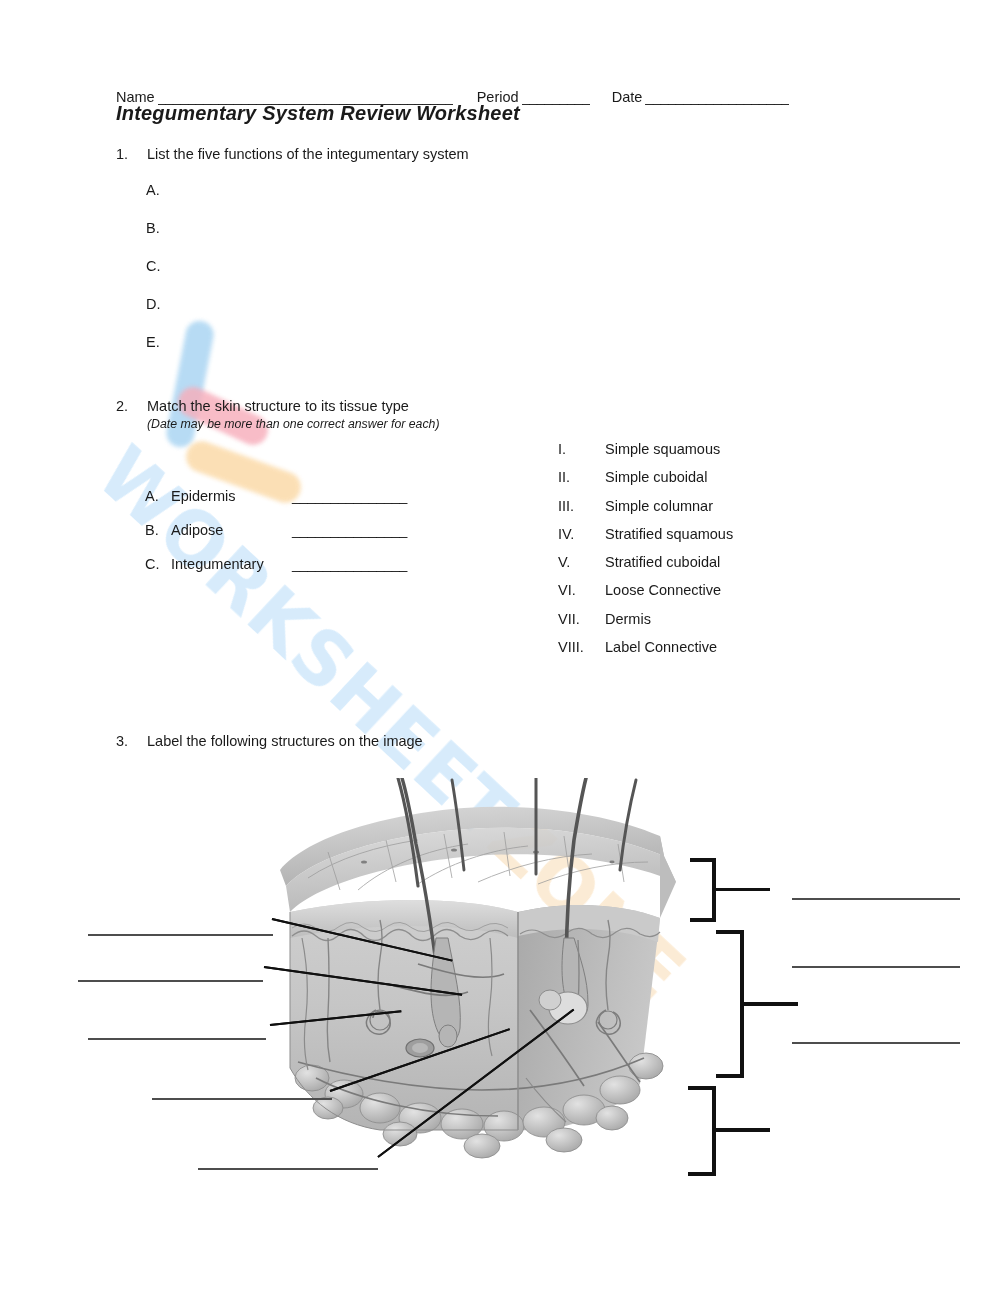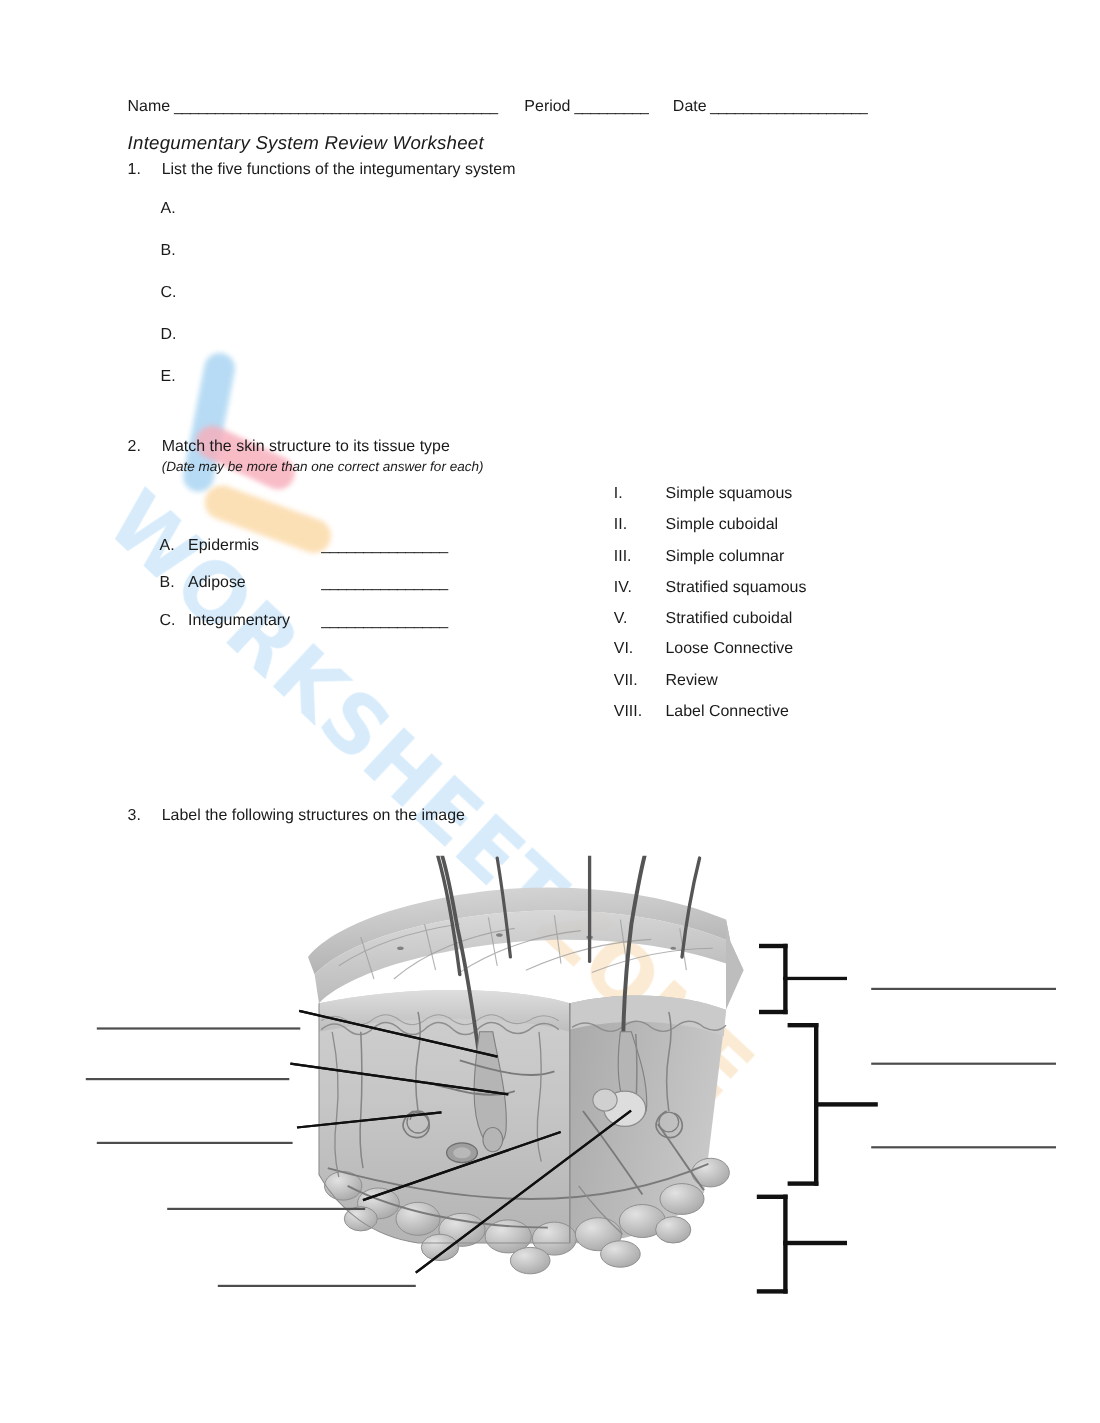--- a/index.html
+++ b/index.html
@@ -62,23 +62,23 @@
     letter-spacing: -0.5px;
     overflow: hidden;
     font-size: 14.5px;
     margin-top: 31px;
   }
   .gap-lg { display: inline-block; width: 24px; }
   .gap-md { display: inline-block; width: 22px; }
 
   .doc-title {
     position: absolute;
-    left: 116px; top: 120px;
-    font-size: 17px;
-    font-weight: 400;
+    left: 116px; top: 102px;
+    font-size: 20px;
+    font-weight: 700;
     font-style: italic;
     letter-spacing: 0.2px;
   }
 
   
   .q {
     position: absolute;
     display: flex;
     font-size: 14.5px;
   }
@@ -231,21 +231,21 @@
     <div class="roman-row">
         <span class="roman-num">V.</span>
         <span>Stratified cuboidal</span>
       </div>
     <div class="roman-row">
         <span class="roman-num">VI.</span>
         <span>Loose Connective</span>
       </div>
     <div class="roman-row">
         <span class="roman-num">VII.</span>
-        <span>Review</span>
+        <span>Dermis</span>
       </div>
     <div class="roman-row">
         <span class="roman-num">VIII.</span>
         <span>Label Connective</span>
       </div>
   </div>
 
   <div class="q" id="q3">
     <span class="q-num">3.</span>
     <span class="q-body">Label the following structures on the image</span>

